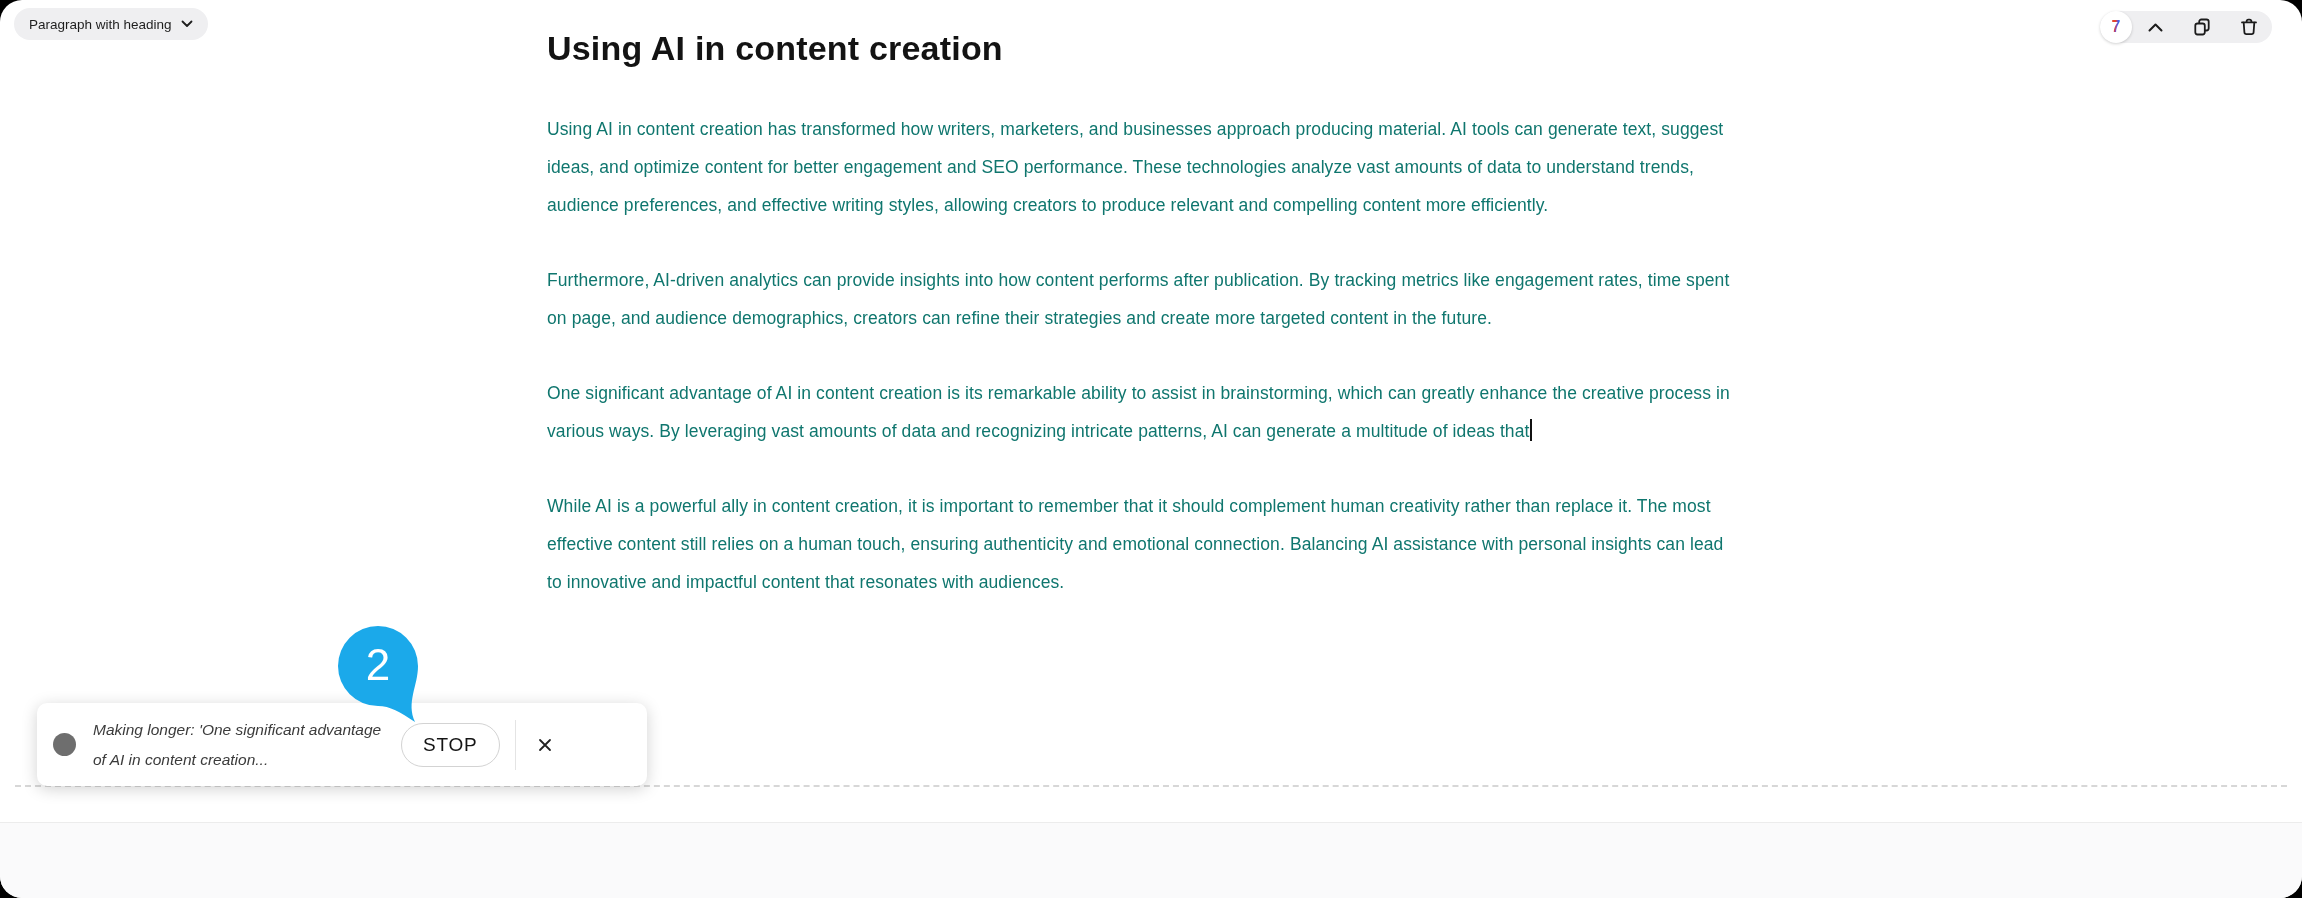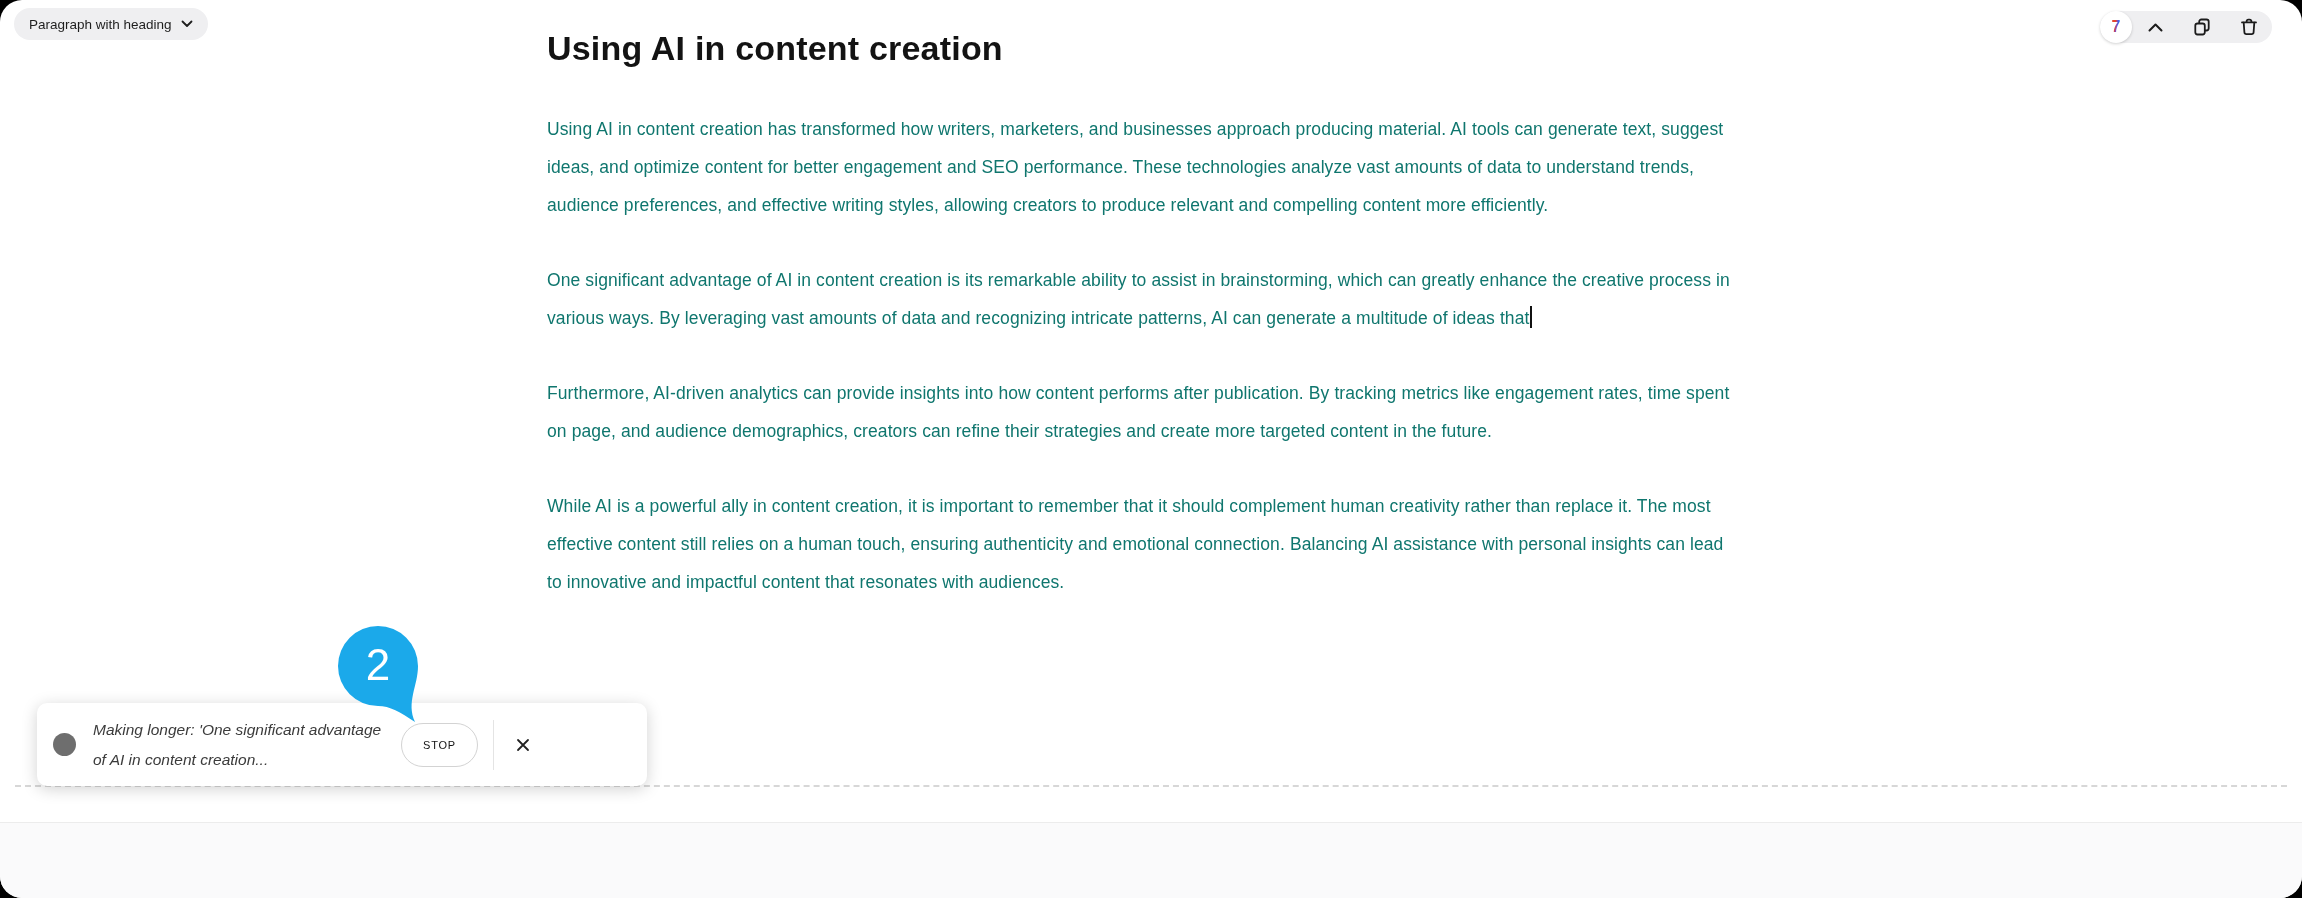--- a/index.html
+++ b/index.html
@@ -47,21 +47,21 @@
   
   .ai-popup{
     position:absolute;left:37px;top:703px;width:610px;height:83px;background:#fff;
     border-radius:10px;box-shadow:0 3px 16px rgba(0,0,0,.18);
     display:flex;align-items:center;z-index:5;
   }
   .status-dot{width:23px;height:23px;border-radius:50%;background:#6e6e6e;margin:0 17px 0 16px;flex:none;}
   .status-text{width:298px;font-style:italic;font-size:15.5px;line-height:30px;color:#3b3b3b;}
   .stop-btn{
     margin-left:10px;height:44px;padding:0 21px;border:1.5px solid #d3d3d3;border-radius:22px;
-    background:#fff;font-size:11px;letter-spacing:.8px;color:#141414;cursor:pointer;
+    background:#fff;font-size:19px;letter-spacing:.8px;color:#141414;cursor:pointer;
     font-family:"Liberation Sans",sans-serif;
   }
   .popup-divider{width:1px;height:50px;background:#e4e4e4;margin:0 13px 0 15px;flex:none;}
   .close-btn{width:32px;height:32px;background:none;border:none;cursor:pointer;display:flex;align-items:center;justify-content:center;padding:0;}
 
   
   .cursor-pin{position:absolute;left:336px;top:624px;z-index:6;pointer-events:none;}
   .pin-num{
     position:absolute;left:336px;top:624px;width:84px;height:82px;z-index:7;
     display:flex;align-items:center;justify-content:center;
@@ -113,22 +113,22 @@
             <path d="M7.6 5.2 V4.4 A1.7 1.7 0 0 1 9.3 2.7 H10.7 A1.7 1.7 0 0 1 12.4 4.4 V5.2"></path>
             <path d="M4.7 5.6 L5.4 15.3 A2 2 0 0 0 7.4 17.2 H12.6 A2 2 0 0 0 14.6 15.3 L15.3 5.6"></path>
           </svg>
       </span>
     </button>
   </div>
 
   <div class="doc">
     <h1 class="doc-title">Using AI in content creation</h1>
     <p><span>Using AI in content creation has transformed how writers, marketers, and businesses approach producing material. AI tools can generate text, suggest ideas, and optimize content for better engagement and SEO performance. These technologies analyze vast amounts of data to understand trends, audience preferences, and effective writing styles, allowing creators to produce relevant and compelling content more efficiently.</span></p>
+    <p><span>Furthermore, AI-driven analytics can provide insights into how content performs after publication. By tracking metrics like engagement rates, time spent on page, and audience demographics, creators can refine their strategies and create more targeted content in the future.</span></p>
     <p><span>One significant advantage of AI in content creation is its remarkable ability to assist in brainstorming, which can greatly enhance the creative process in various ways. By leveraging vast amounts of data and recognizing intricate patterns, AI can generate a multitude of ideas that</span><span class="caret"></span></p>
-    <p><span>Furthermore, AI-driven analytics can provide insights into how content performs after publication. By tracking metrics like engagement rates, time spent on page, and audience demographics, creators can refine their strategies and create more targeted content in the future.</span></p>
     <p><span>While AI is a powerful ally in content creation, it is important to remember that it should complement human creativity rather than replace it. The most effective content still relies on a human touch, ensuring authenticity and emotional connection. Balancing AI assistance with personal insights can lead to innovative and impactful content that resonates with audiences.</span></p>
   </div>
 
   <div class="dashed-sep"></div>
 
   <div class="ai-popup">
     <div class="status-dot"></div>
     <div class="status-text">Making longer: 'One significant advantage of AI in content creation...</div>
     <button class="stop-btn">STOP</button>
     <div class="popup-divider"></div>

